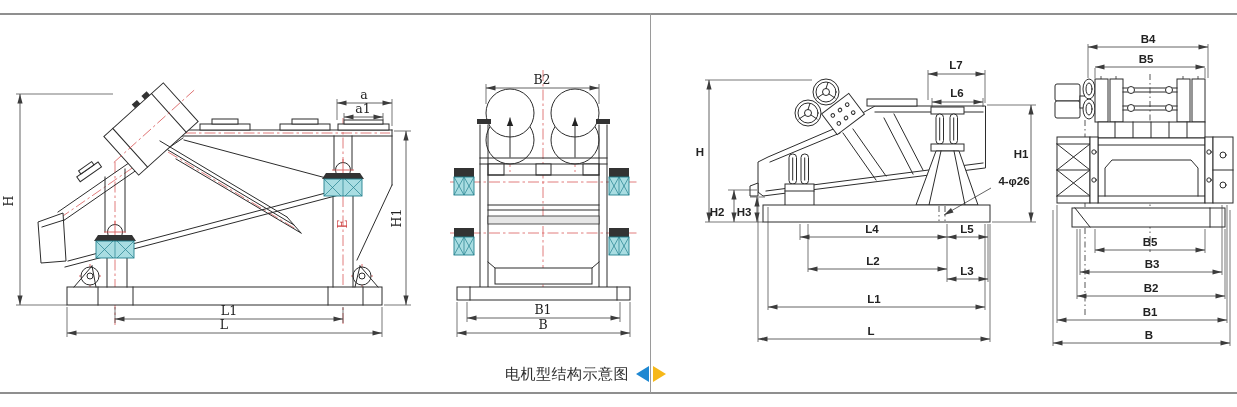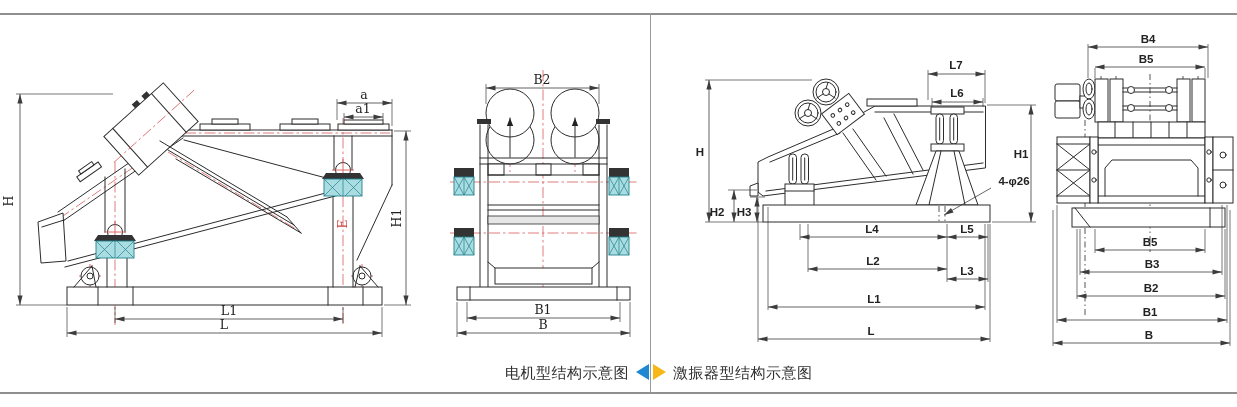--- a/index.html
+++ b/index.html
@@ -1,21 +1,21 @@
 <!DOCTYPE html>
 <html><head>
 <meta charset="utf-8">
 <style>
   html,body{margin:0;padding:0;background:#fff}
   .stage{position:relative;width:1237px;height:407px;background:#fff;overflow:hidden;
          font-family:"Liberation Sans",sans-serif}
   .hborder{position:absolute;left:0;width:1237px;height:2px;background:#8f8f8f}
   .vdivider{position:absolute;left:650px;top:13px;width:1px;height:380px;background:#9a9a9a}
   .drawing{position:absolute;left:0;top:0}
-  .caption{position:absolute;top:364px;height:20px;display:flex;gap:7px;
+  .caption{position:absolute;top:364px;height:20px;display:flex;align-items:center;gap:7px;
            color:#2e2e2e;font-size:15px;letter-spacing:0.5px;white-space:nowrap}
   .cap-left{left:505px}
   .cap-right{left:653px}
   .tri{width:0;height:0;border-top:8px solid transparent;border-bottom:8px solid transparent;display:inline-block}
   .tri-left{border-right:13px solid #1e88d2}
   .tri-right{border-left:13px solid #f6b819}
 
   
   .ln{fill:none;stroke:#2c2c2c;stroke-width:1;stroke-linecap:square}
   .lnf{fill:#fff;stroke:#2c2c2c;stroke-width:1}
@@ -330,15 +330,14 @@
       </g>
     </g>
   </svg>
 
   <div class="caption cap-left">
     <span>电机型结构示意图</span>
     <span class="tri tri-left"></span>
   </div>
   <div class="caption cap-right">
     <span class="tri tri-right"></span>
-    <span>激振器型结构示意图</span>
   </div>
 </div>
 
 </body></html>

